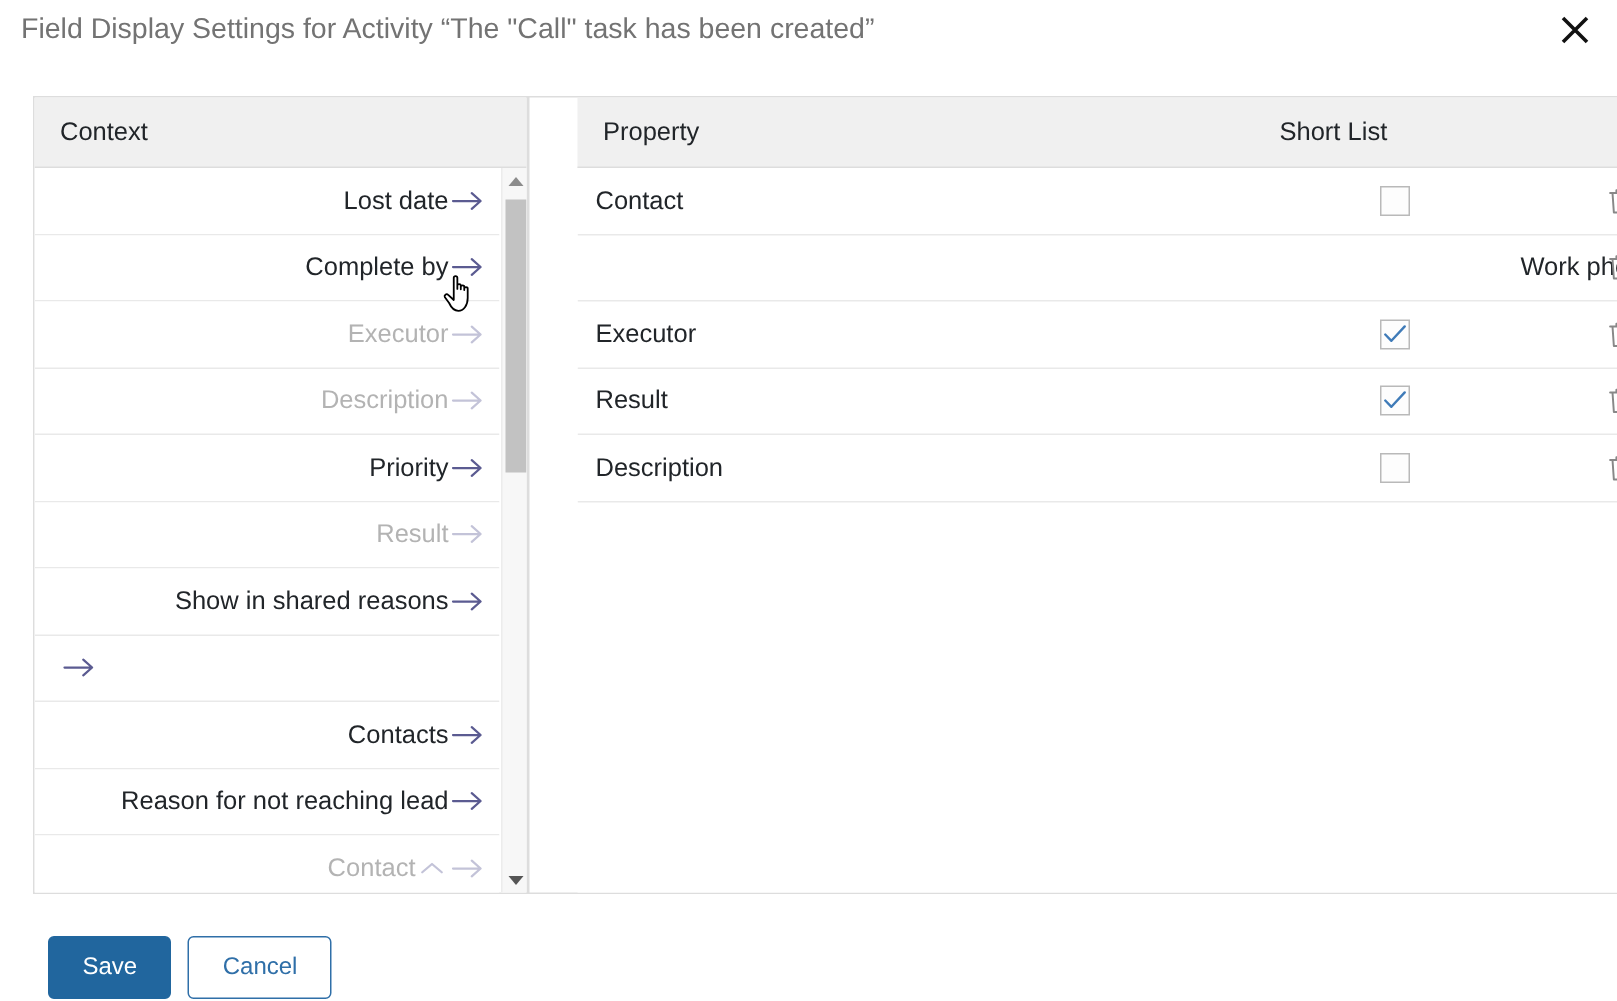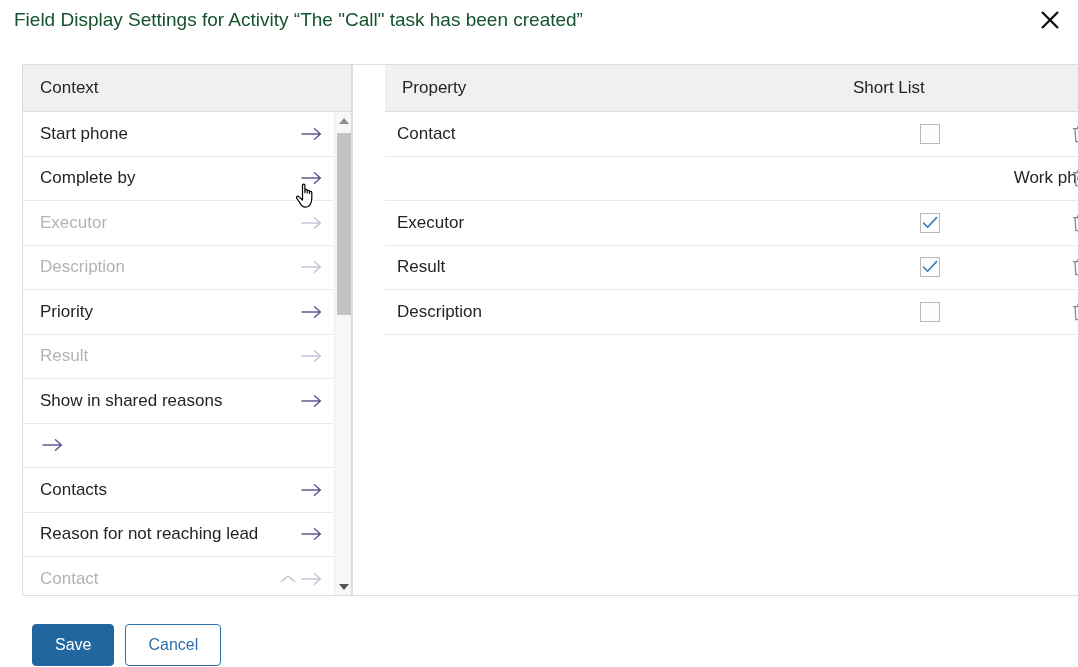--- a/index.html
+++ b/index.html
@@ -16,21 +16,21 @@
     overflow: hidden;
   }
 
   
   .dialog-title {
     position: absolute;
     left: 14px;
     top: 6px;
     font-size: 19px;
     line-height: 28px;
-    color: #14532d;
+    color: #737373;
     white-space: nowrap;
   }
   .close-btn {
     position: absolute;
     right: 14px;
     top: 6px;
     width: 28px;
     height: 28px;
     display: flex;
     align-items: center;
@@ -50,21 +50,21 @@
 
   .panel {
     position: absolute;
     top: 0;
     height: 532px;
     border: 1px solid #dddddd;
     background: #ffffff;
     box-sizing: border-box;
     overflow: hidden;
   }
-  .panel-left  { left: 0;   width: 330px; }
+  .panel-left  { left: 0;   width: 330px; text-align: right; }
   .panel-right { left: 330px; width: 754px; padding-left: 32px; }
 
   .panel-head {
     height: 47px;
     background: #f0f0f0;
     border-bottom: 1px solid #dddddd;
     box-sizing: border-box;
     display: flex;
     align-items: center;
     position: relative;
@@ -272,21 +272,21 @@
 <div class="panels">
 
   <div class="panel panel-left">
     <div class="panel-head">
       <span class="head-title">Context</span>
     </div>
 
     <div class="ctx-scroll">
       <div class="ctx-viewport" id="ctx-list">
           <div class="ctx-row">
-            <span class="ctx-label">Start phone</span>
+            <span class="ctx-label">Lost date</span>
             <span class="ctx-arrow">
               <svg width="22" height="14" viewBox="0 0 22 14">
                 <path d="M1 7 H19 M13.5 1.8 L19.4 7 L13.5 12.2" stroke="currentColor" stroke-width="1.5" fill="none" stroke-linecap="round" stroke-linejoin="round"></path>
               </svg>
             </span>
           </div>
           <div class="ctx-row">
             <span class="ctx-label">Complete by</span>
             <span class="ctx-arrow">
               <svg width="22" height="14" viewBox="0 0 22 14">

